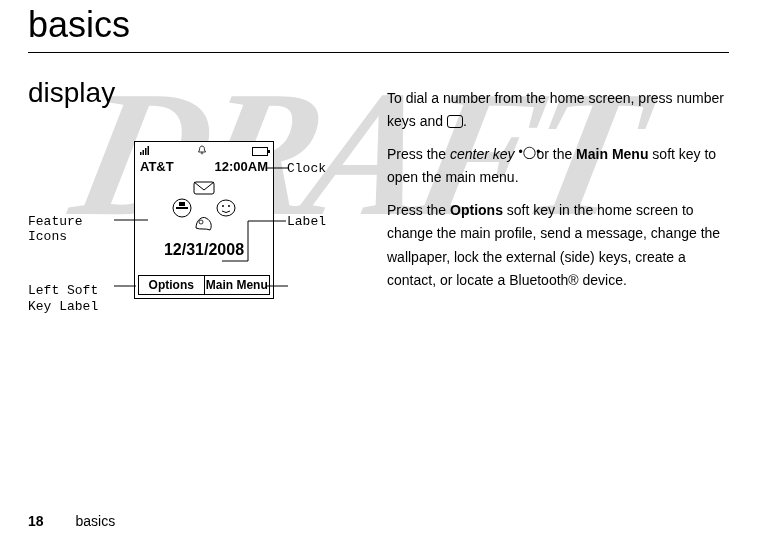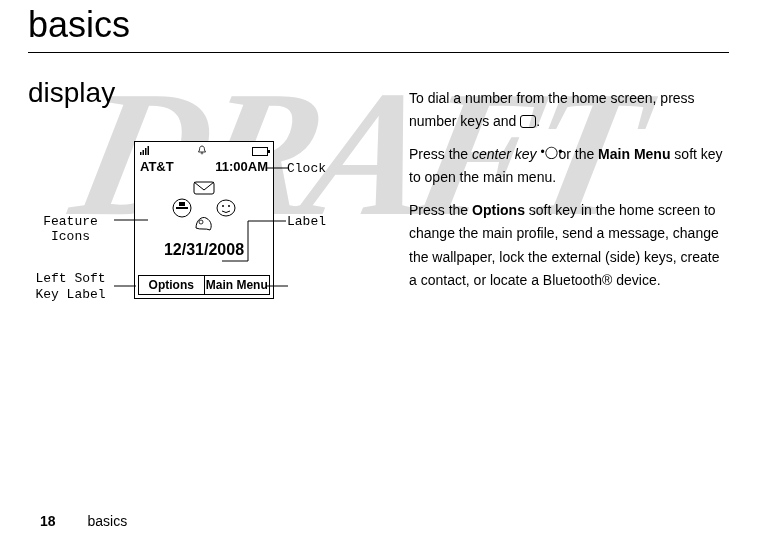--- a/index.html
+++ b/index.html
@@ -39,21 +39,21 @@
       font-family: Arial, sans-serif;
       margin-bottom: 6px;
     }
     .title-rule {
       border: none;
       border-top: 1px solid #000;
       margin-bottom: 24px;
     }
     .columns {
       display: flex;
-      gap: 46px;
+      gap: 24px;
     }
     .left-col {
       width: 335px;
     }
     .right-col {
       flex: 1;
     }
     .section-heading {
       font-size: 28px;
       font-weight: normal;
@@ -158,33 +158,32 @@
     .softkey-cell:first-child {
       border-right: 1.5px solid #000;
     }
     .callout {
       position: absolute;
       font-size: 13px;
       font-family: Liberation Mono, monospace;
     }
     .callout-clock { left: 259px; top: 20px; }
     .callout-date { left: 259px; top: 73px; }
-    .callout-feature { left: 0; top: 73px; text-align: center; width: 85px; }
-    .callout-leftsoft { left: 0; top: 130px; text-align: center; width: 85px; line-height: 1.2; }
+    .callout-feature { left: 0; top: 73px; text-align: left; width: 85px; }
+    .callout-leftsoft { left: 0; top: 142px; text-align: left; width: 85px; line-height: 1.2; }
     .callout-rightsoft { left: 259px; top: 130px; line-height: 1.2; }
     .footer {
       position: absolute;
       bottom: 18px;
       left: 28px;
       font-size: 14px;
     }
     .footer .page-num {
       font-weight: bold;
       margin-right: 28px;
-      margin-left: 12px;
     }
     svg.callout-line {
       position: absolute;
       pointer-events: none;
     }
     .key-glyph {
       display: inline-block;
       border: 1px solid #000;
       border-radius: 3px;
       width: 16px;
@@ -230,21 +229,21 @@
             <span>
               <svg width="10" height="10" viewBox="0 0 10 10">
                   <path d="M5 1 C3 1 2.5 3 2.5 5 L1.5 7 L8.5 7 L7.5 5 C7.5 3 7 1 5 1 Z" fill="none" stroke="#000" stroke-width="0.8"></path>
                   <circle cx="5" cy="8.3" r="0.8" fill="none" stroke="#000" stroke-width="0.6"></circle>
                 </svg>
             </span>
             <span class="battery-icon"></span>
           </div>
           <div class="carrier-row">
             <span>AT&amp;T</span>
-            <span>11:00AM</span>
+            <span>12:00AM</span>
           </div>
           <div class="feature-icons-area">
             <svg width="80" height="60" viewBox="0 0 80 60">
               <g transform="translate(40,8)">
                 <rect x="-10" y="-4" width="20" height="12" rx="2" fill="white" stroke="#000" stroke-width="1"></rect>
                 <path d="M-10 -4 L0 4 L10 -4" fill="none" stroke="#000" stroke-width="1"></path>
               </g>
               <g transform="translate(18,30)">
                 <circle cx="0" cy="0" r="9" fill="white" stroke="#000" stroke-width="1"></circle>
                 <rect x="-3" y="-6" width="6" height="4" fill="#000"></rect>

